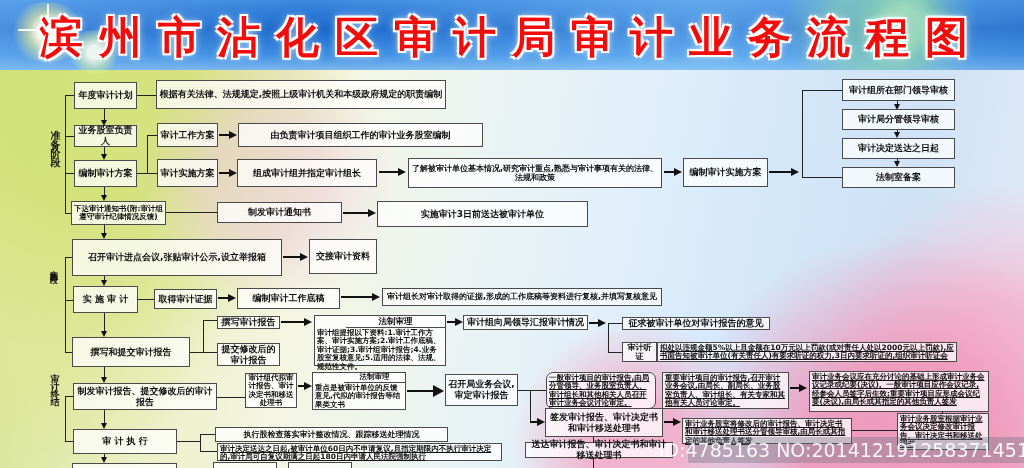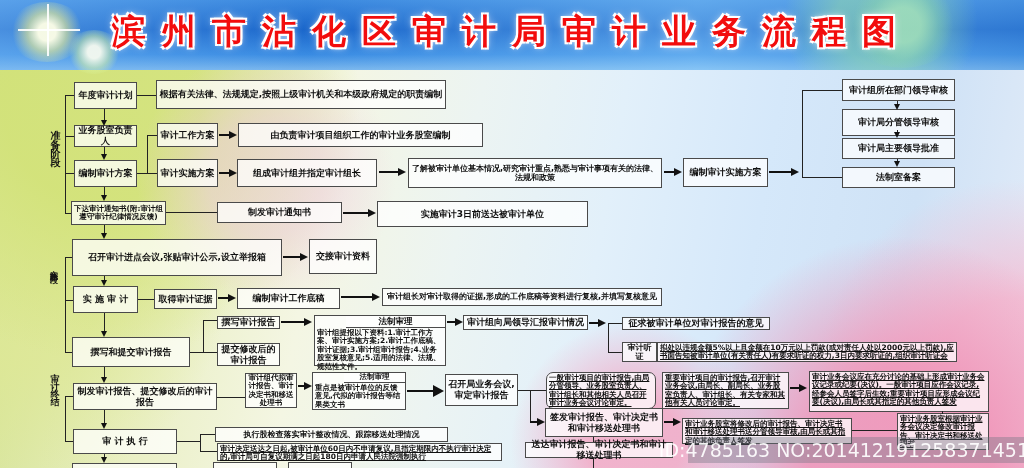--- a/index.html
+++ b/index.html
@@ -12,21 +12,21 @@
       radial-gradient(circle at 26% 38%, rgba(238,205,225,.55) 0 7%, rgba(238,205,225,0) 16%),
       radial-gradient(circle at 10% 22%, rgba(210,226,120,.9) 0 10%, rgba(210,226,120,0) 26%),
       radial-gradient(circle at 2% 60%, rgba(222,232,150,.8) 0 8%, rgba(222,232,150,0) 20%),
       linear-gradient(100deg,#cfe08a 0%,#e9efc2 18%,#f4f6e3 32%,#ecf4f2 45%,#e2f0fa 58%,#d5e8fa 72%,#cfe2f6 86%,#e3ecf8 100%);}
   .banner{position:absolute;left:0;top:0;width:1024px;height:70px;
     background:
       radial-gradient(circle at 86% 30%, rgba(150,220,170,.55) 0 5%, rgba(150,220,170,0) 11%),
       linear-gradient(90deg, rgba(110,175,240,.55) 0%, rgba(25,95,205,.15) 30%, rgba(130,195,248,.5) 68%, rgba(70,140,220,.45) 100%),
       linear-gradient(180deg,#4190e2 0%,#1a67ca 42%,#3f93e6 78%,#8cc6f2 100%);}
   .title{position:absolute;left:0;top:9px;width:1024px;text-align:center;
-    font-size:34px;font-weight:bold;color:#f20d0d;letter-spacing:16px;white-space:nowrap;
+    font-size:43px;font-weight:bold;color:#f20d0d;letter-spacing:16px;white-space:nowrap;
     text-shadow:0 0 2px #fff,0 0 4px #fff,2px 2px 0 #fff,-2px -2px 0 #fff,2px -2px 0 #fff,-2px 2px 0 #fff,0 0 8px rgba(255,255,255,.9);}
   .glow{position:absolute;border-radius:50%;}
   .sparkle{position:absolute;background:rgba(255,255,255,.9);}
   .box{position:absolute;box-sizing:border-box;border:1px solid #4a4a4a;
     background:rgba(255,255,255,.74);color:#101010;font-weight:bold;
     font-size:9px;line-height:1.18;display:flex;align-items:center;justify-content:center;
     text-align:center;padding:1px 2px;}
   .ta-l{text-align:left;justify-content:flex-start;align-items:flex-start;text-decoration:underline;}
   .f8{font-size:8px;}
   .f75{font-size:7.5px;line-height:1.12;}
@@ -77,22 +77,22 @@
   <div class="box" style="left:72px;top:463px;width:105px;height:12px;"></div>
 
   <div class="box" style="left:156px;top:80px;width:290px;height:29px;">根据有关法律、法规规定,按照上级审计机关和本级政府规定的职责编制</div>
   <div class="box" style="left:157px;top:123px;width:61px;height:24px;">审计工作方案</div>
   <div class="box" style="left:238px;top:123px;width:245px;height:24px;">由负责审计项目组织工作的审计业务股室编制</div>
   <div class="box" style="left:157px;top:159px;width:61px;height:28px;">审计实施方案</div>
   <div class="box" style="left:237px;top:159px;width:140px;height:28px;">组成审计组并指定审计组长</div>
   <div class="box f8" style="left:408px;top:158px;width:254px;height:30px;">了解被审计单位基本情况,研究审计重点,熟悉与审计事项有关的法律、法规和政策</div>
   <div class="box" style="left:683px;top:158px;width:85px;height:29px;">编制审计实施方案</div>
   <div class="box" style="left:842px;top:79px;width:113px;height:22px;">审计组所在部门领导审核</div>
-  <div class="box" style="left:842px;top:109px;width:113px;height:27px;">审计局分管领导审核</div>
-  <div class="box" style="left:842px;top:138px;width:113px;height:21px;">审计局主要领导批准</div>
+  <div class="box" style="left:842px;top:109px;width:113px;height:21px;">审计局分管领导审核</div>
+  <div class="box" style="left:842px;top:138px;width:113px;height:21px;">审计决定送达之日起</div>
   <div class="box" style="left:842px;top:167px;width:113px;height:21px;">法制室备案</div>
 
   <div class="box" style="left:217px;top:202px;width:125px;height:21px;">制发审计通知书</div>
   <div class="box" style="left:377px;top:201px;width:211px;height:26px;">实施审计3日前送达被审计单位</div>
 
   <div class="box" style="left:309px;top:239px;width:68px;height:35px;">交接审计资料</div>
   <div class="box" style="left:154px;top:289px;width:63px;height:20px;">取得审计证据</div>
   <div class="box" style="left:237px;top:288px;width:103px;height:21px;">编制审计工作底稿</div>
   <div class="box f8" style="left:382px;top:288px;width:280px;height:18px;">审计组长对审计取得的证据,形成的工作底稿等资料进行复核,并填写复核意见</div>
 

